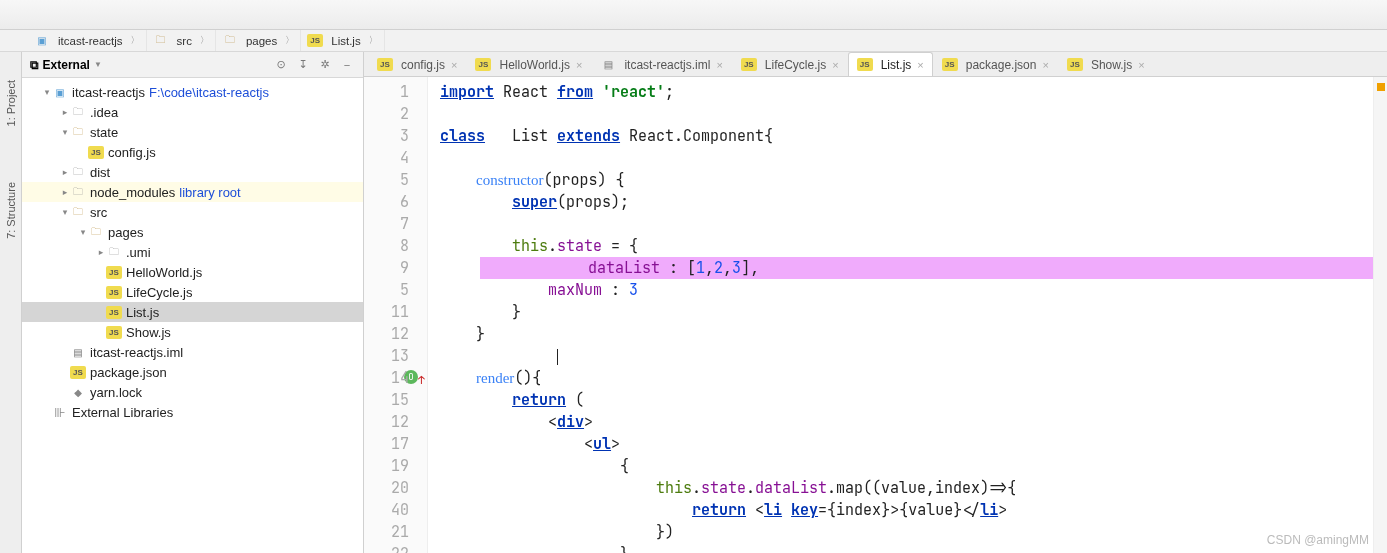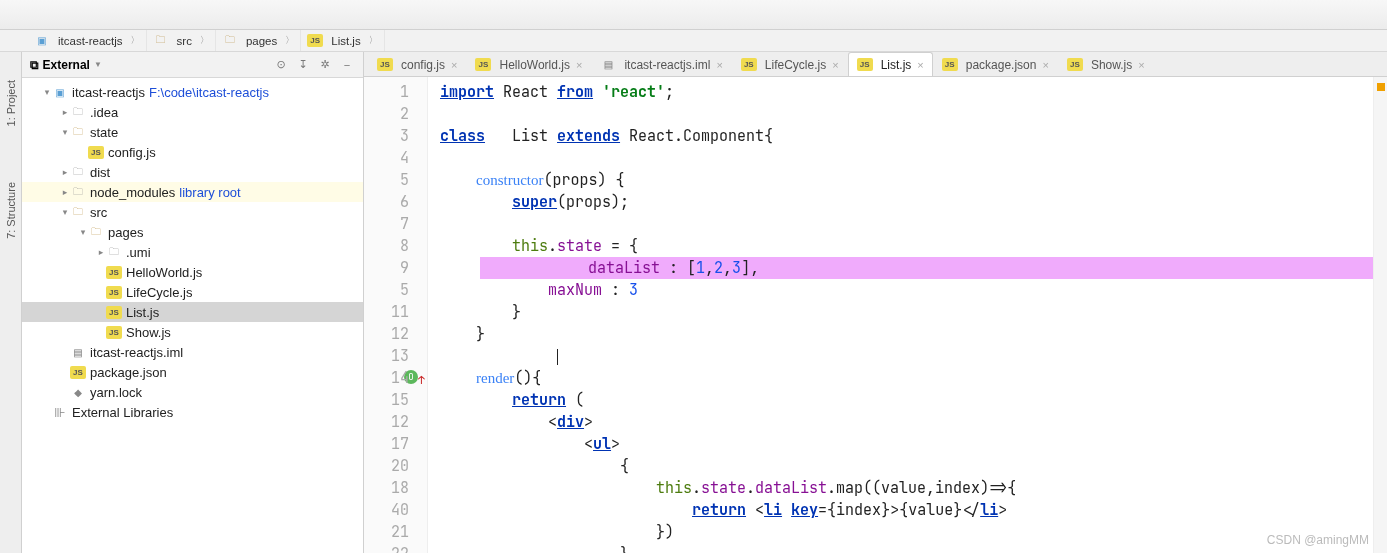--- a/index.html
+++ b/index.html
@@ -265,22 +265,22 @@
           <div class="ln">8</div>
           <div class="ln">9</div>
           <div class="ln">5</div>
           <div class="ln">11</div>
           <div class="ln">12</div>
           <div class="ln">13</div>
           <div class="ln">14</div>
           <div class="ln">15</div>
           <div class="ln">12</div>
           <div class="ln">17</div>
+          <div class="ln">19</div>
           <div class="ln">20</div>
-          <div class="ln">18</div>
           <div class="ln">40</div>
           <div class="ln">21</div>
           <div class="ln">22</div>
         </div>
       <div class="code" id="code"><div class="code-line"><span></span><span class="k-blue">import</span><span> React </span><span class="k-blue">from</span><span> </span><span class="k-str">'react'</span><span>;</span></div><div class="code-line"><span></span></div><div class="code-line"><span></span><span class="k-blue">class</span><span>   List </span><span class="k-blue">extends</span><span> React.Component{</span></div><div class="code-line"><span></span></div><div class="code-line"><span>    </span><span class="k-grey">constructor</span><span>(</span><span class="ul">props</span><span>) {</span></div><div class="code-line"><span>        </span><span class="k-blue">super</span><span>(props);</span></div><div class="code-line"><span></span></div><div class="code-line"><span>        </span><span class="k-this">this</span><span>.</span><span class="k-purple">state</span><span> = {</span></div><div class="code-line hl"><span>            </span><span class="k-purple">dataList</span><span> : [</span><span class="k-num">1</span><span>,</span><span class="k-num">2</span><span>,</span><span class="k-num">3</span><span>],</span></div><div class="code-line"><span>            </span><span class="k-purple">maxNum</span><span> : </span><span class="k-num">3</span></div><div class="code-line"><span>        </span><span>}</span></div><div class="code-line"><span>    </span><span>}</span></div><div class="code-line"><span></span>             <span class="cursor"></span></div><div class="code-line"><span>    </span><span class="k-grey">render</span><span>(){</span></div><div class="code-line"><span>        </span><span class="k-blue">return</span><span> (</span></div><div class="code-line"><span>            </span><span>&lt;</span><span class="k-blue">div</span><span>&gt;</span></div><div class="code-line"><span>                </span><span>&lt;</span><span class="k-blue">ul</span><span>&gt;</span></div><div class="code-line"><span>                    </span><span>{</span></div><div class="code-line"><span>                        </span><span class="k-this">this</span><span>.</span><span class="k-purple">state</span><span>.</span><span class="k-purple">dataList</span><span>.map((value,</span><span class="ul">index</span><span>)=&gt;{</span></div><div class="code-line"><span>                            </span><span class="k-blue">return</span><span> &lt;</span><span class="k-blue">li</span><span> </span><span class="k-blue">key</span><span>={</span><span class="ul">index</span><span>}&gt;{</span><span class="ul">value</span><span>}&lt;/</span><span class="k-blue">li</span><span>&gt;</span></div><div class="code-line"><span>                        </span><span>})</span></div><div class="code-line"><span>                    </span><span>}</span></div></div>
       <div class="right-stripe">
         <div class="warn-sq"></div>
       </div>
     </div>
   </div>

